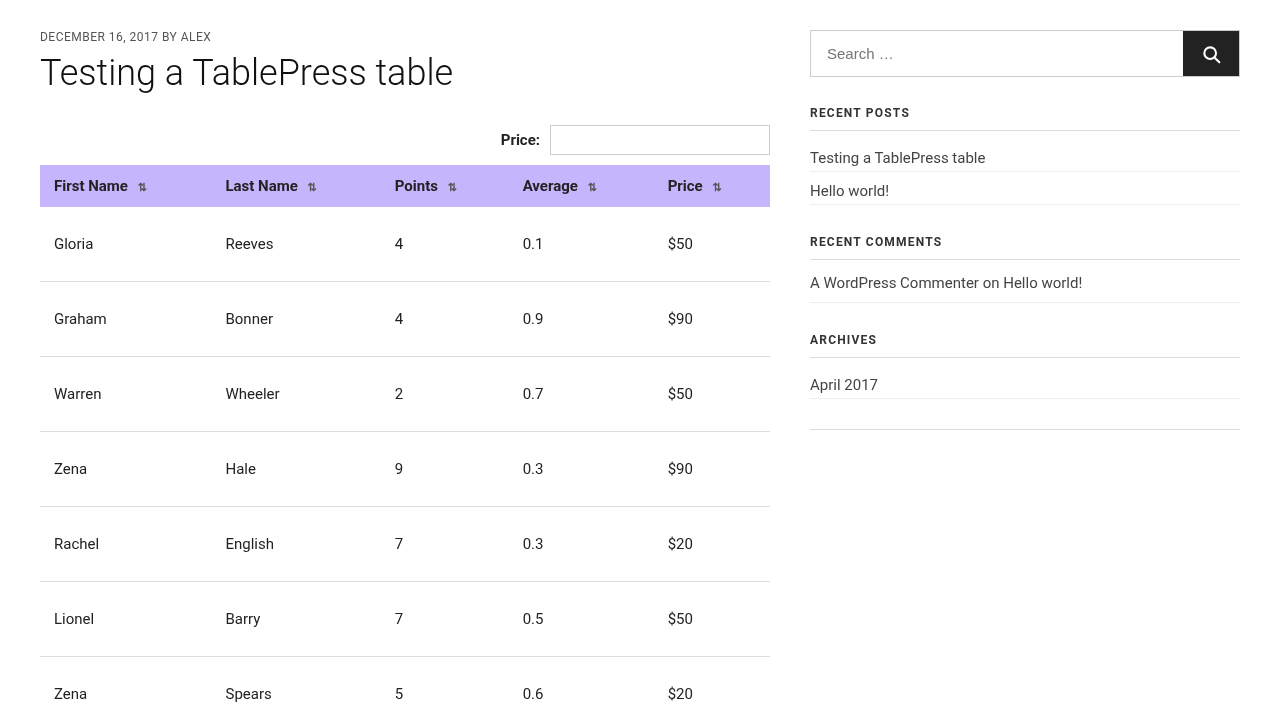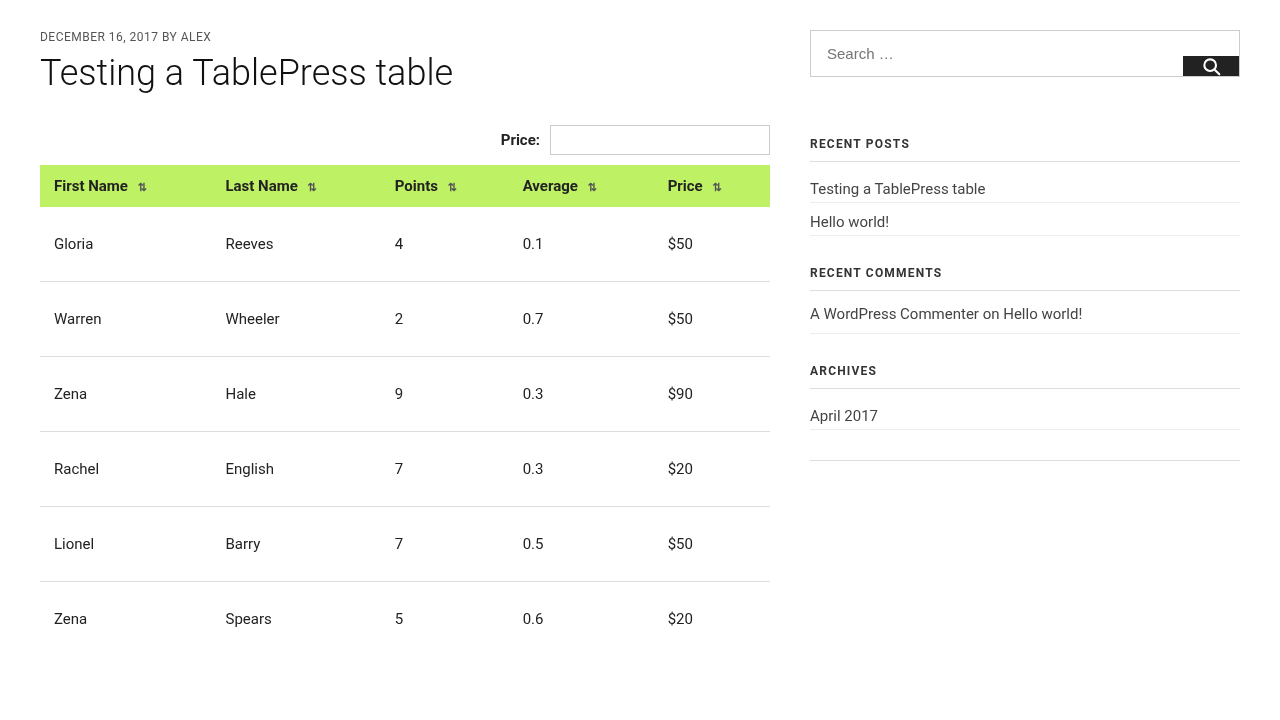--- a/index.html
+++ b/index.html
@@ -61,21 +61,21 @@
       outline: none;
     }
 
     
     .data-table {
       width: 100%;
       border-collapse: collapse;
       font-size: 15px;
     }
     .data-table thead tr {
-      background: #bef264;
+      background: #c4b5fd;
     }
     .data-table thead th {
       padding: 12px 14px;
       text-align: left;
       font-weight: 700;
       font-size: 15px;
       white-space: nowrap;
       border: none;
     }
     .sort-arrows {
@@ -92,23 +92,22 @@
       border-bottom: none;
     }
     .data-table tbody td {
       padding: 28px 14px;
       color: #222;
     }
 
     
     .sidebar-search {
       display: flex;
-      margin-bottom: 60px;
+      margin-bottom: 29px;
       border: 1px solid #ccc;
-      align-items: flex-end;
     }
     .sidebar-search-input {
       flex: 1;
       border: none;
       padding: 14px 16px;
       font-size: 15px;
       outline: none;
       color: #555;
     }
     .sidebar-search-btn {
@@ -200,20 +199,27 @@
       </thead>
       <tbody id="table-body">
       <tr>
             <td>Gloria</td>
             <td>Reeves</td>
             <td>4</td>
             <td>0.1</td>
             <td>$50</td>
           </tr>
           <tr>
+            <td>Graham</td>
+            <td>Bonner</td>
+            <td>4</td>
+            <td>0.9</td>
+            <td>$90</td>
+          </tr>
+          <tr>
             <td>Warren</td>
             <td>Wheeler</td>
             <td>2</td>
             <td>0.7</td>
             <td>$50</td>
           </tr>
           <tr>
             <td>Zena</td>
             <td>Hale</td>
             <td>9</td>

